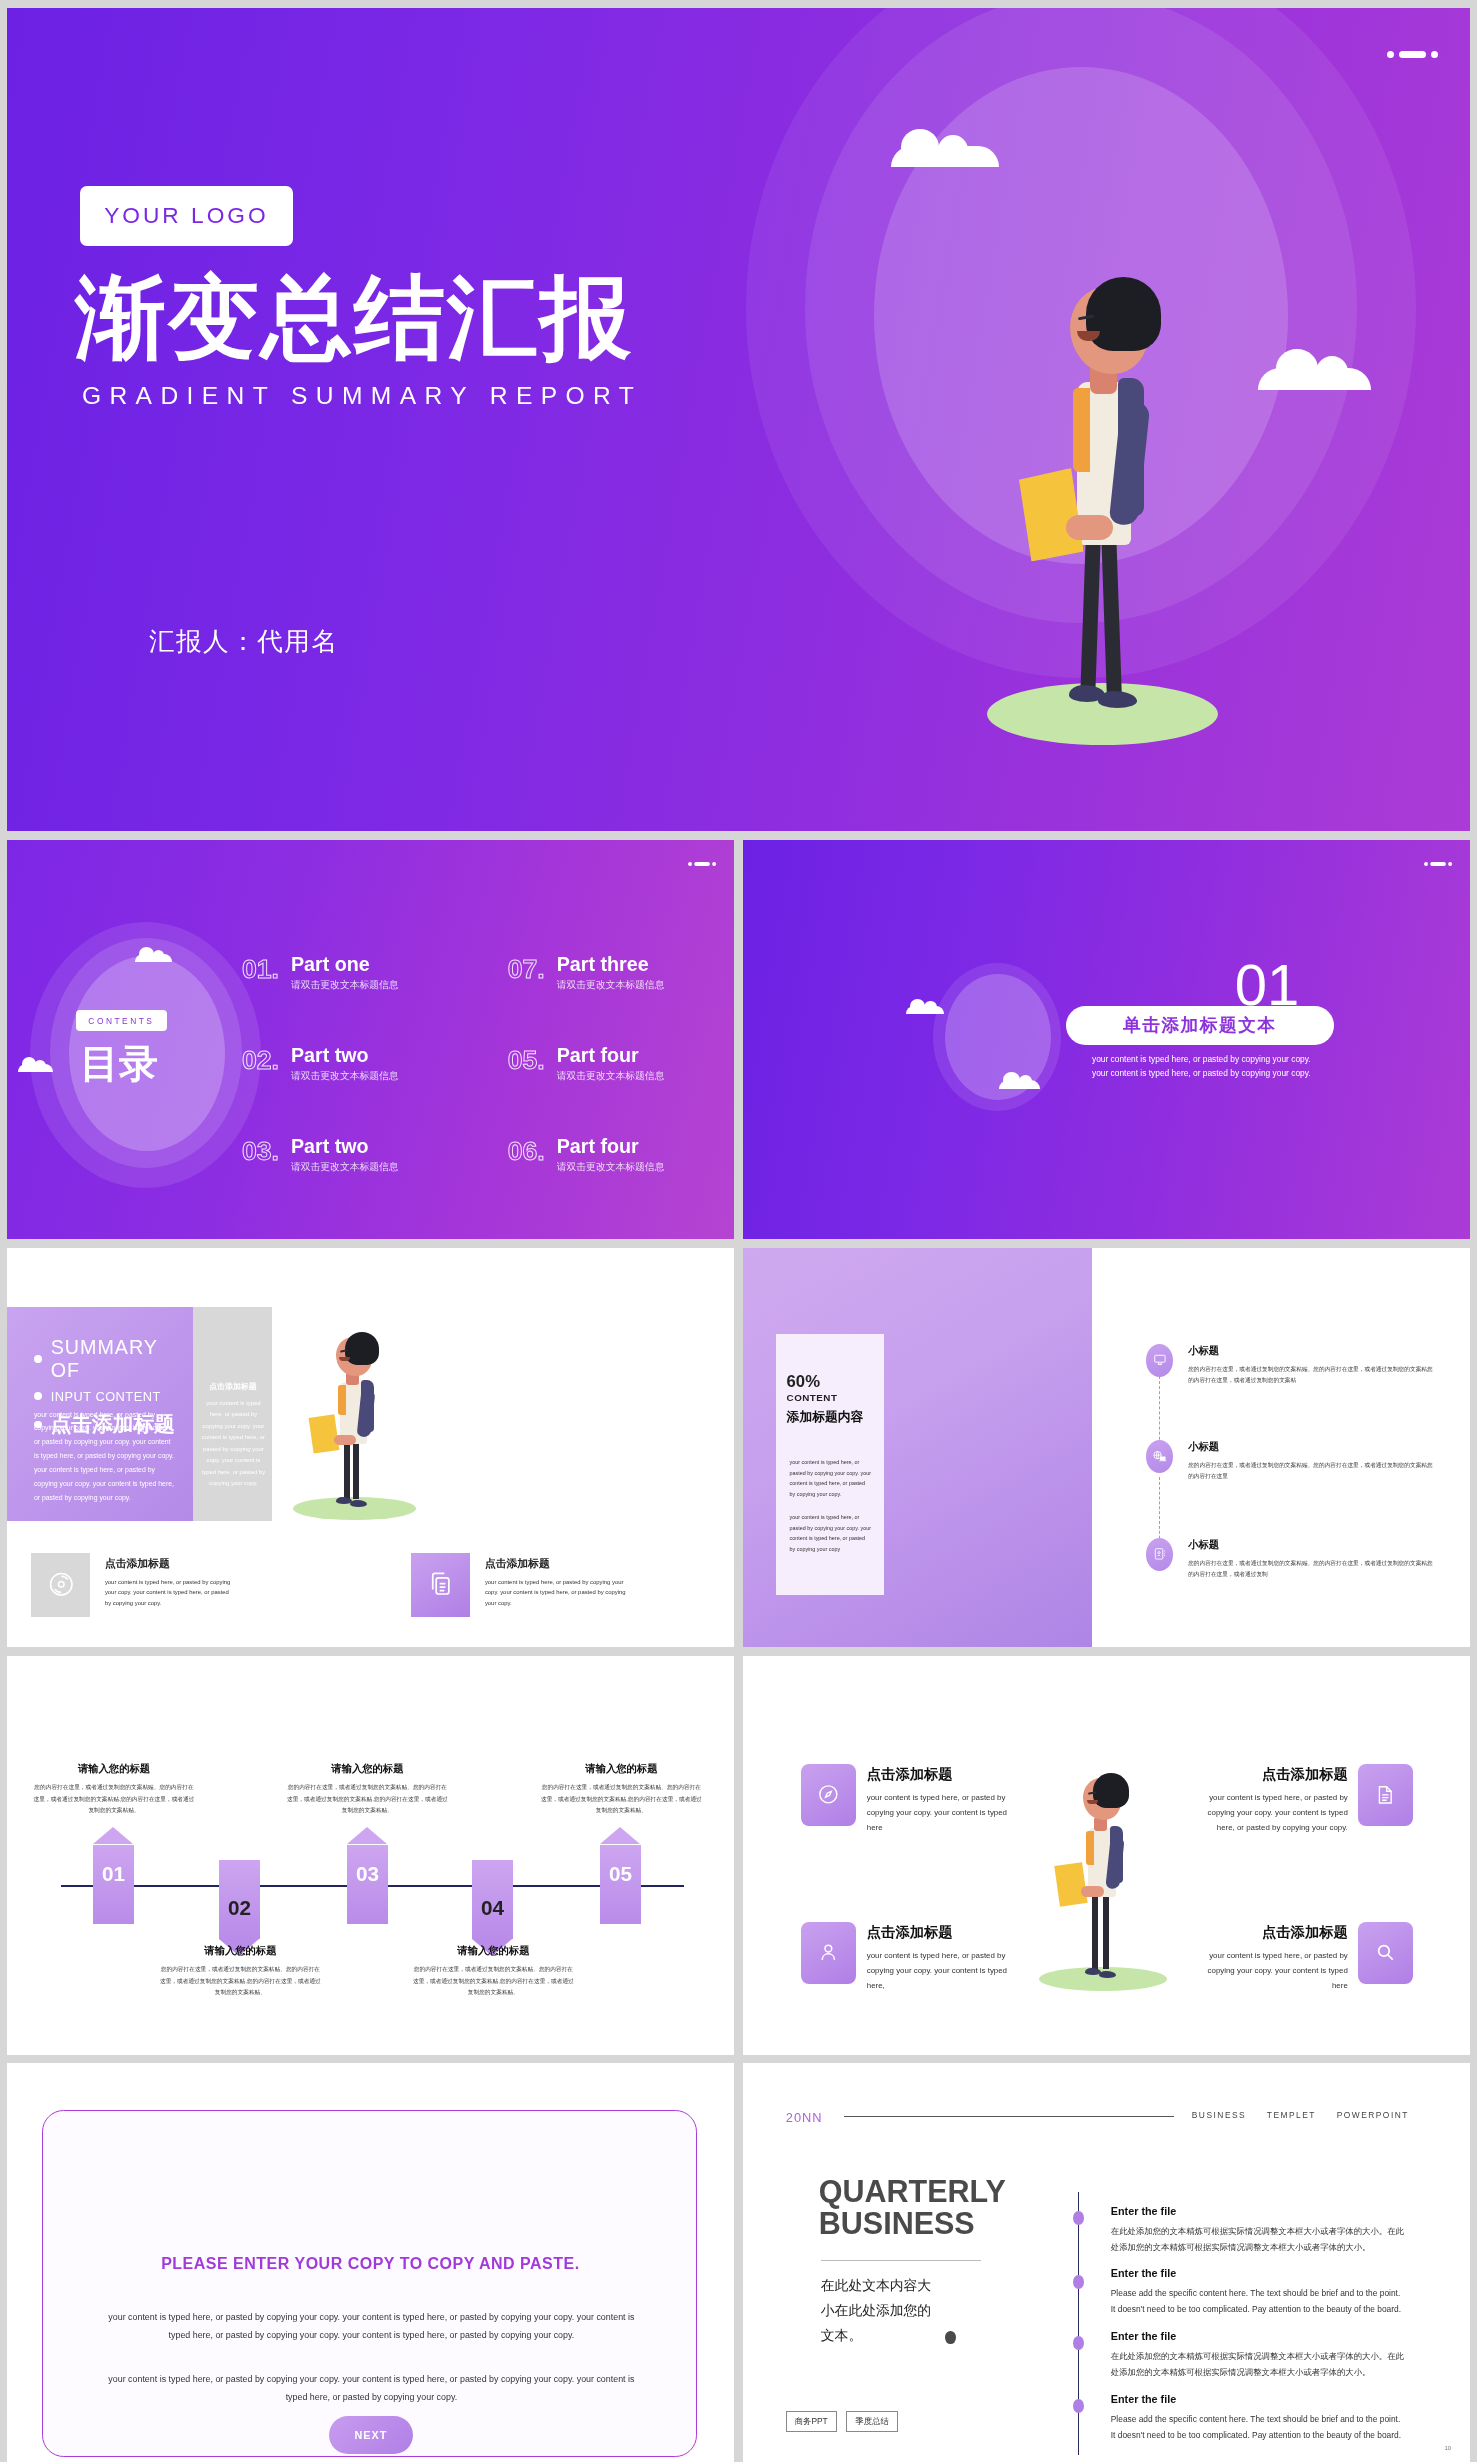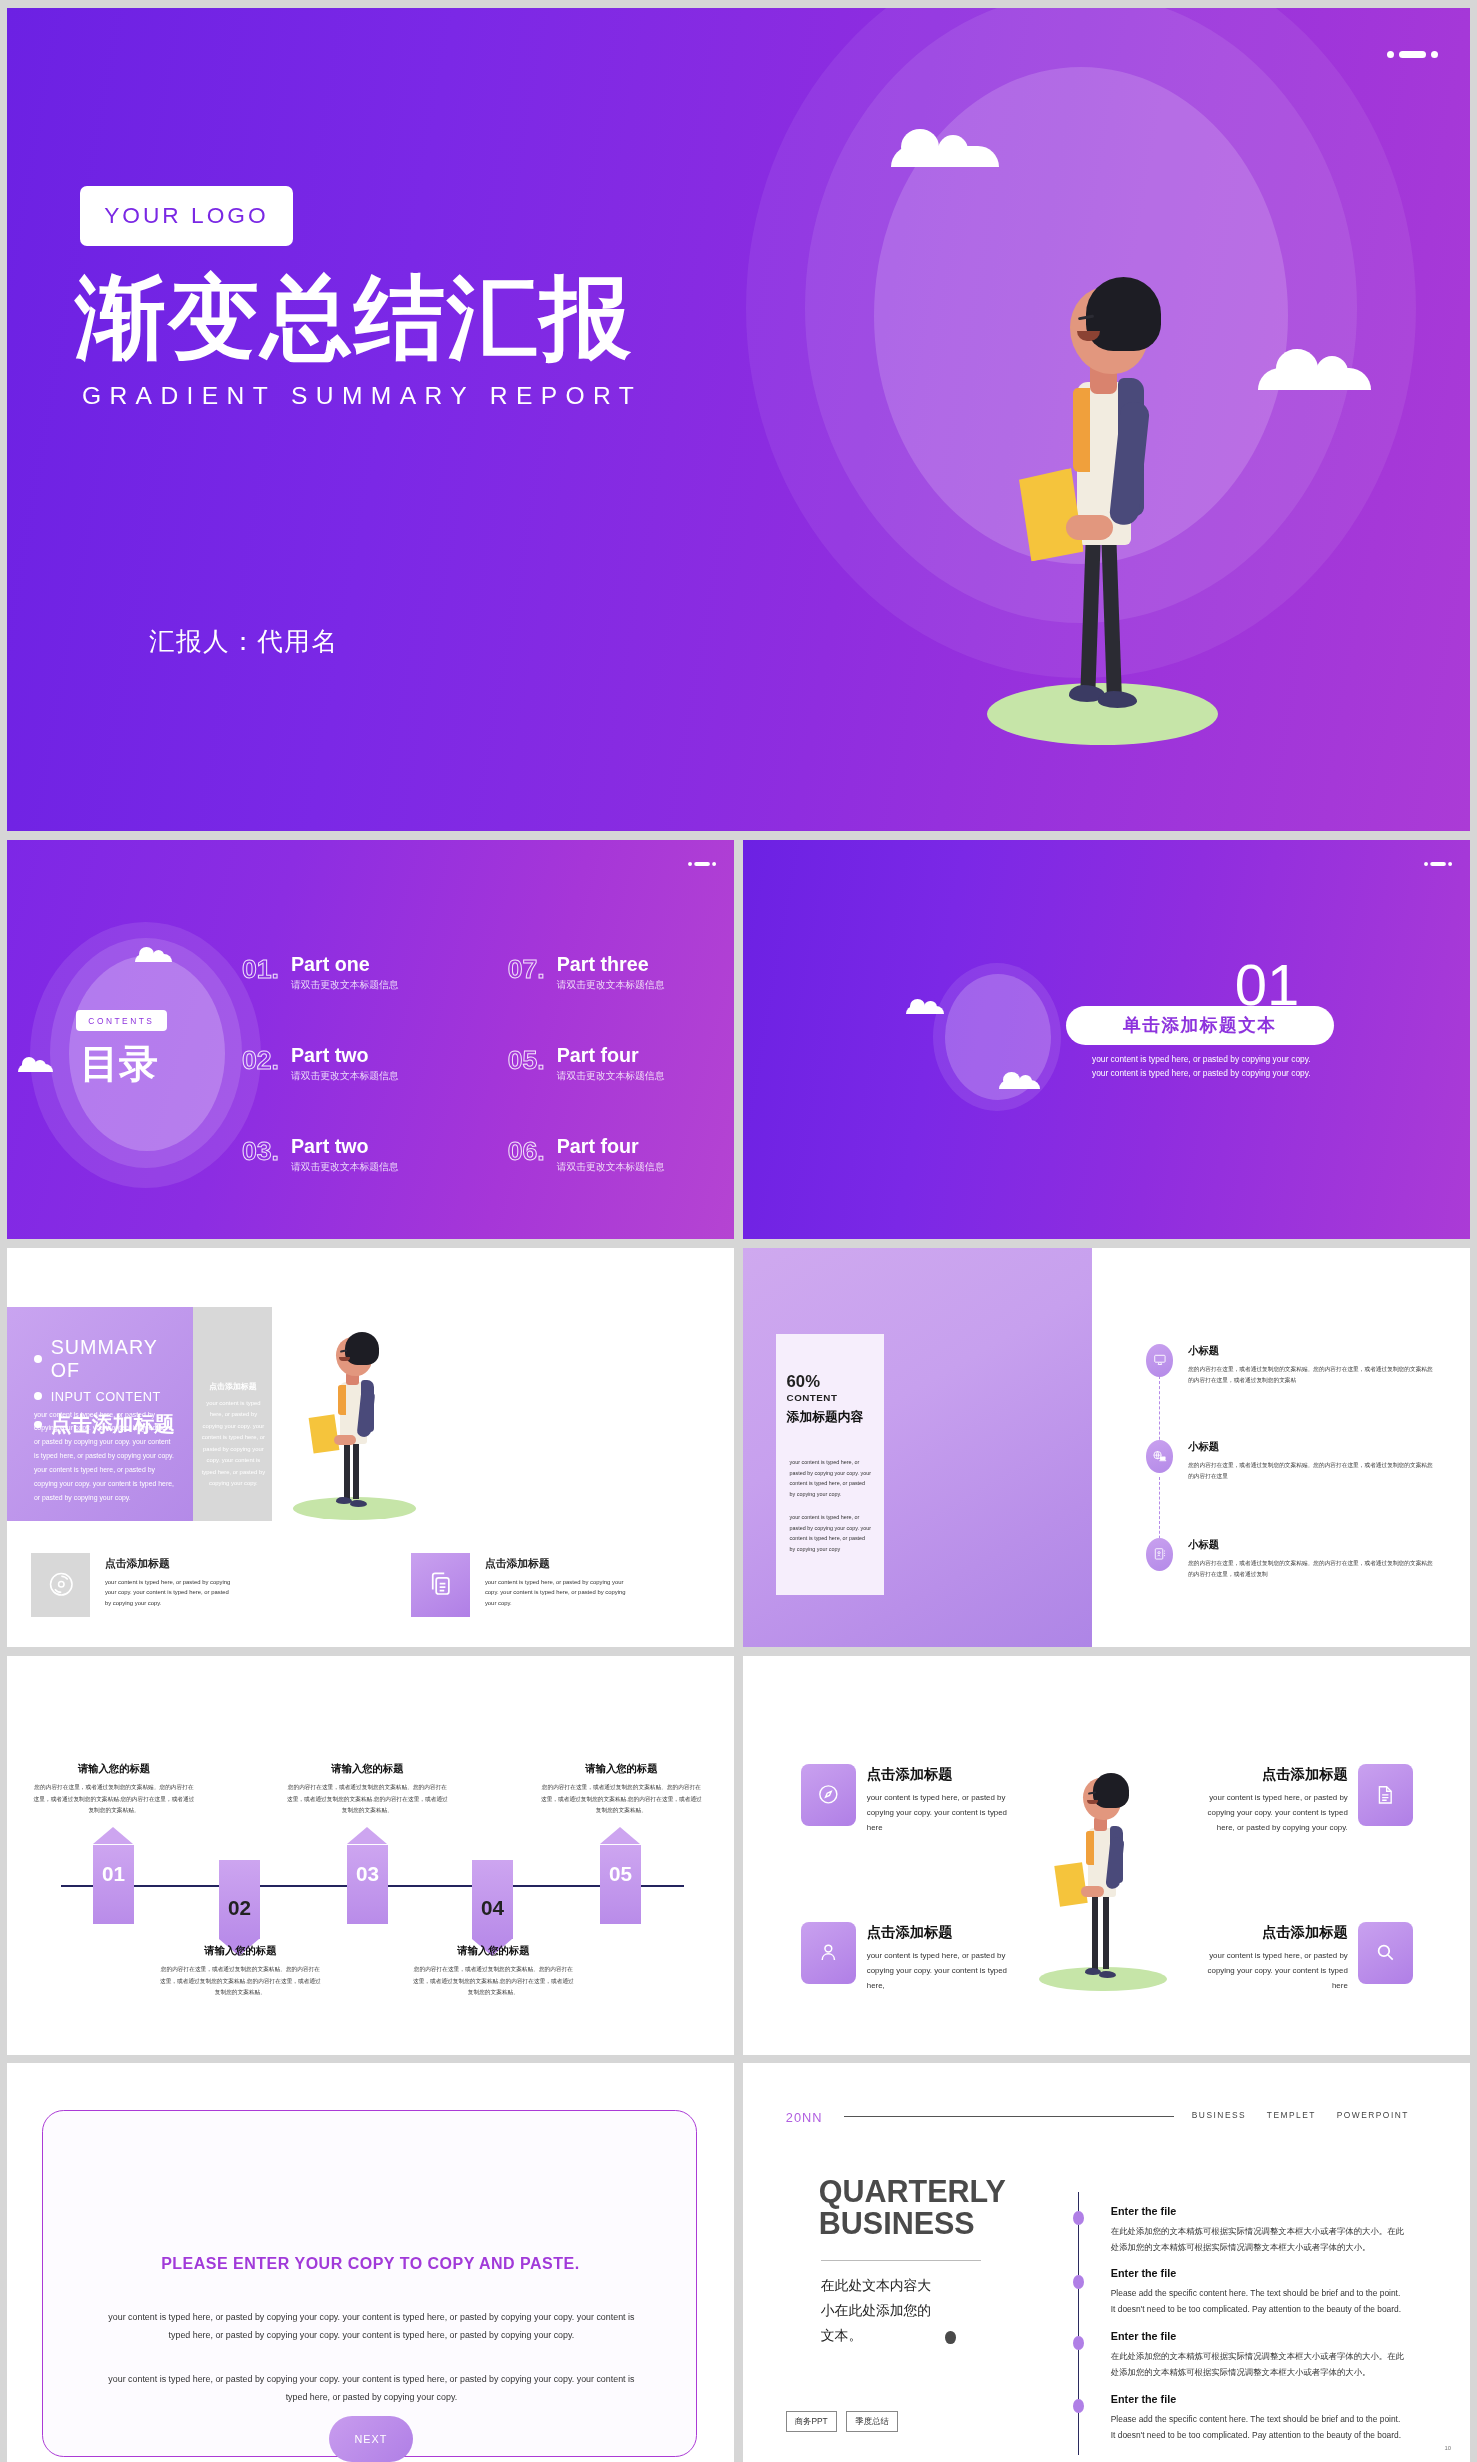--- a/index.html
+++ b/index.html
@@ -132,23 +132,23 @@
             background:linear-gradient(150deg,#c9a1ef,#b07fe6); display:flex;align-items:center;justify-content:center; }
   .fi .tx { position:absolute; width:148px; }
   .fi .tx h4{ font-size:14.3px; font-weight:700; color:#111; }
   .fi .tx p { font-size:7.9px; line-height:1.85; color:#333; margin-top:7.9px; }
 
   
   .im .frame { position:absolute; border:1.5px solid #ab3bd6; border-radius:21.7px; background:#fdfbff; }
   .im .t1 { position:absolute; width:100%; text-align:center; color:#9b33db; font-size:32.5px; font-weight:700; letter-spacing:0px; }
   .im .t2 { position:absolute; width:100%; text-align:center; color:#a13ad9; font-size:16px; font-weight:700; letter-spacing:0.5px; }
   .im .p  { position:absolute; text-align:center; color:#333; font-size:8.9px; line-height:1.95; }
-  .im .btn{ position:absolute; width:84px; height:46px; border-radius:492px;
+  .im .btn{ position:absolute; width:84px; height:38px; border-radius:492px;
             background:linear-gradient(135deg,#c89cee,#b07fe6); color:#fff; font-size:10.8px; letter-spacing:1px;
-            display:flex; align-items:center; justify-content:center; }
+            display:flex; align-items:center; justify-content:center;font-weight:bold; }
 
   
   .qb .yr { position:absolute; color:#b05fe0; font-size:12.8px; letter-spacing:1px; }
   .qb .rule { position:absolute; height:1px; background:#555; }
   .qb .navs { position:absolute; display:flex; gap:20.7px; color:#444; font-size:8.4px; letter-spacing:1.5px; }
   .qb .h  { position:absolute; color:#4a4a4a; font-size:30.5px; font-weight:700; line-height:1.08; }
   .qb .hr2{ position:absolute; height:1px; background:#bbb; }
   .qb .cn { position:absolute; color:#222; font-size:13.8px; line-height:1.8; }
   .qb .dot{ position:absolute; width:10.8px; height:12.8px; background:#4a4a4a; border-radius:50%; }
   .qb .vline { position:absolute; width:1px; background:#2b2b5e; }

